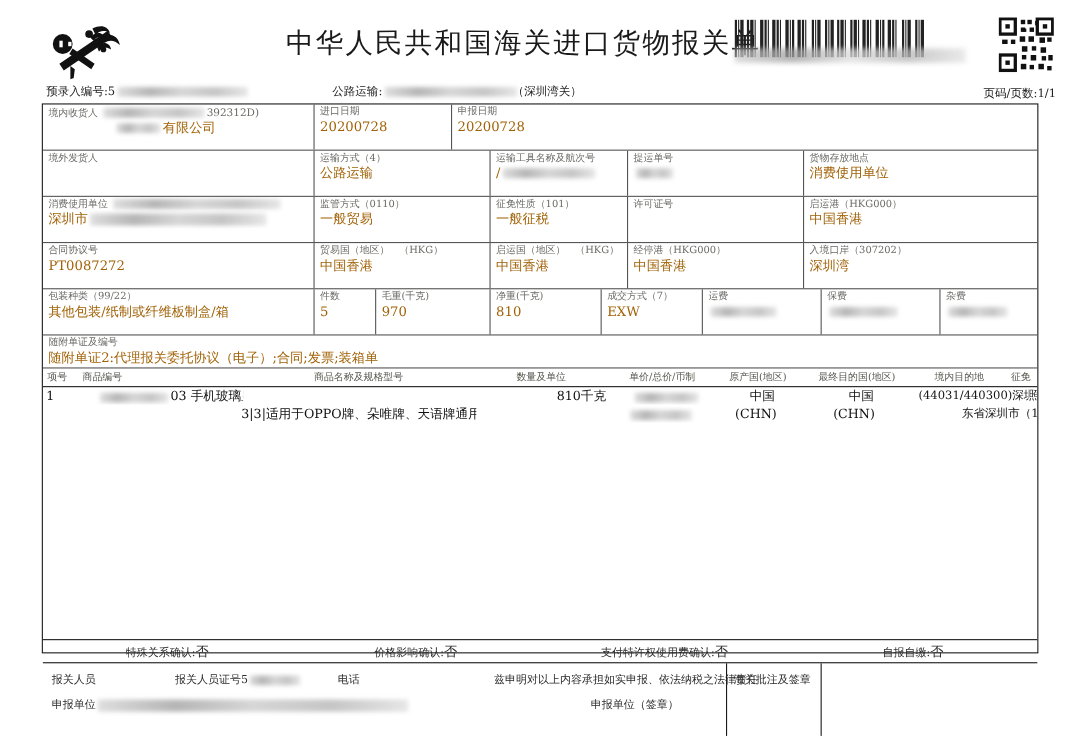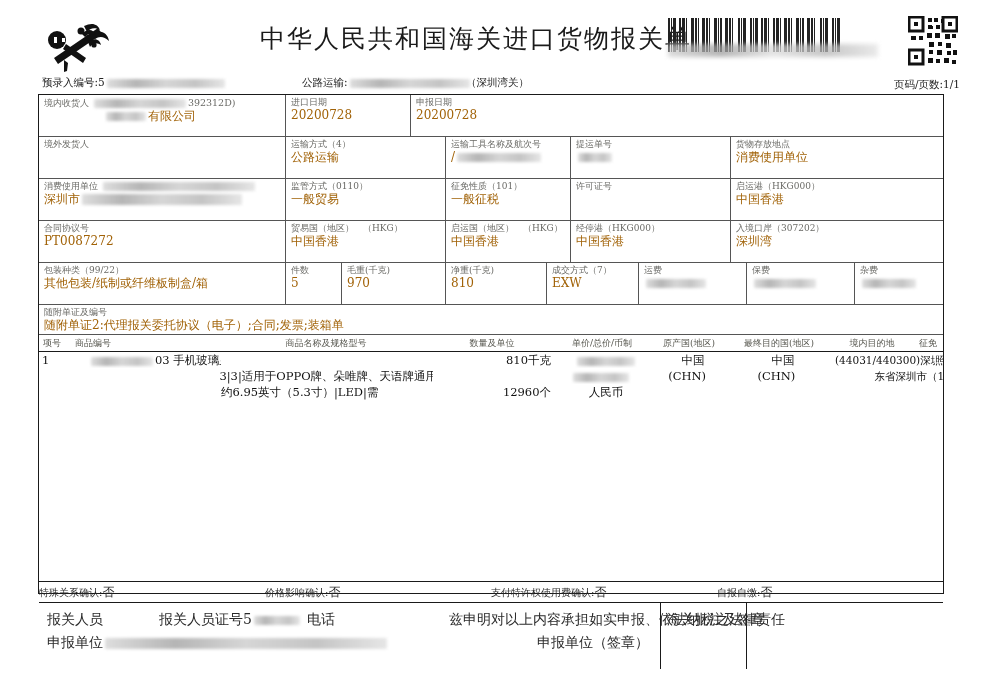--- a/index.html
+++ b/index.html
@@ -86,31 +86,31 @@
   .gi .c{box-sizing:border-box;font-size:11.5px;line-height:16px;color:#111;
     font-family:"DejaVu Serif","Liberation Serif",serif;white-space:nowrap;overflow:hidden;}
   .gi .c.ctr{text-align:center;}
   .gi .c.rgt{text-align:right;padding-right:6px;}
   .desc-line{font-size:11.5px;line-height:16px;color:#111;
     font-family:"DejaVu Serif","Liberation Serif",serif;white-space:nowrap;}
 
   
   .confirm{display:flex;height:21px;border-bottom:1.2px solid #1a1a1a;box-sizing:border-box;}
   .confirm div{
-    flex:1;text-align:left;font-size:10px;line-height:20px;color:#2a2a2a;
+    flex:1;text-align:center;font-size:10px;line-height:20px;color:#2a2a2a;
     font-family:"DejaVu Serif","Liberation Serif",serif;
   }
   .confirm b{font-size:12px;font-weight:normal;}
 
   
   .footer{display:flex;height:66px;box-sizing:border-box;}
   .f-left{width:622px;box-sizing:border-box;border-right:1.2px solid #1a1a1a;position:relative;}
   .f-mid{width:86px;box-sizing:border-box;border-right:1.2px solid #1a1a1a;position:relative;}
   .f-right{flex:1;box-sizing:border-box;position:relative;}
-  .fx{position:absolute;font-size:14px;color:#2a2a2a;
+  .fx{position:absolute;font-size:10px;color:#2a2a2a;
     font-family:"DejaVu Serif","Liberation Serif",serif;white-space:nowrap;}
 </style>
 </head>
 <body>
 
 <div class="page">
 
   <div class="emblem">
     <svg viewBox="0 0 76 60" width="76" height="60">
       <g fill="#111">
@@ -358,27 +358,20 @@
         <div class="c" style="width:182px"></div>
         <div class="c" style="width:216px"><span class="desc-line">3|3|适用于OPPO牌、朵唯牌、天语牌通用型号手机|</span></div>
         <div class="c" style="width:120px"></div>
         <div class="c" style="width:98px;text-align:center"><span class="redact" style="width:56px"></span></div>
         <div class="c ctr" style="width:76px">(CHN)</div>
         <div class="c ctr" style="width:104px">(CHN)</div>
         <div class="c" style="width:100px;text-align:right;font-size:10.5px">东省深圳市</div>
         <div class="c" style="flex:1;text-align:right;padding-right:16px;font-size:10.5px">（1）</div>
       </div>
 
-      <div class="gi">
-        <div class="c" style="width:182px"></div>
-        <div class="c" style="width:216px"><span class="desc-line">约6.95英寸（5.3寸）|LED|需</span></div>
-        <div class="c rgt" style="width:120px">12960个</div>
-        <div class="c" style="width:98px;text-align:center">人民币</div>
-        <div class="c" style="flex:1"></div>
-      </div>
     </div>
 
     <div class="confirm">
       <div>
         <span>特殊关系确认:</span><b>否</b>
       </div>
       <div>
         <span>价格影响确认:</span><b>否</b>
       </div>
       <div>

